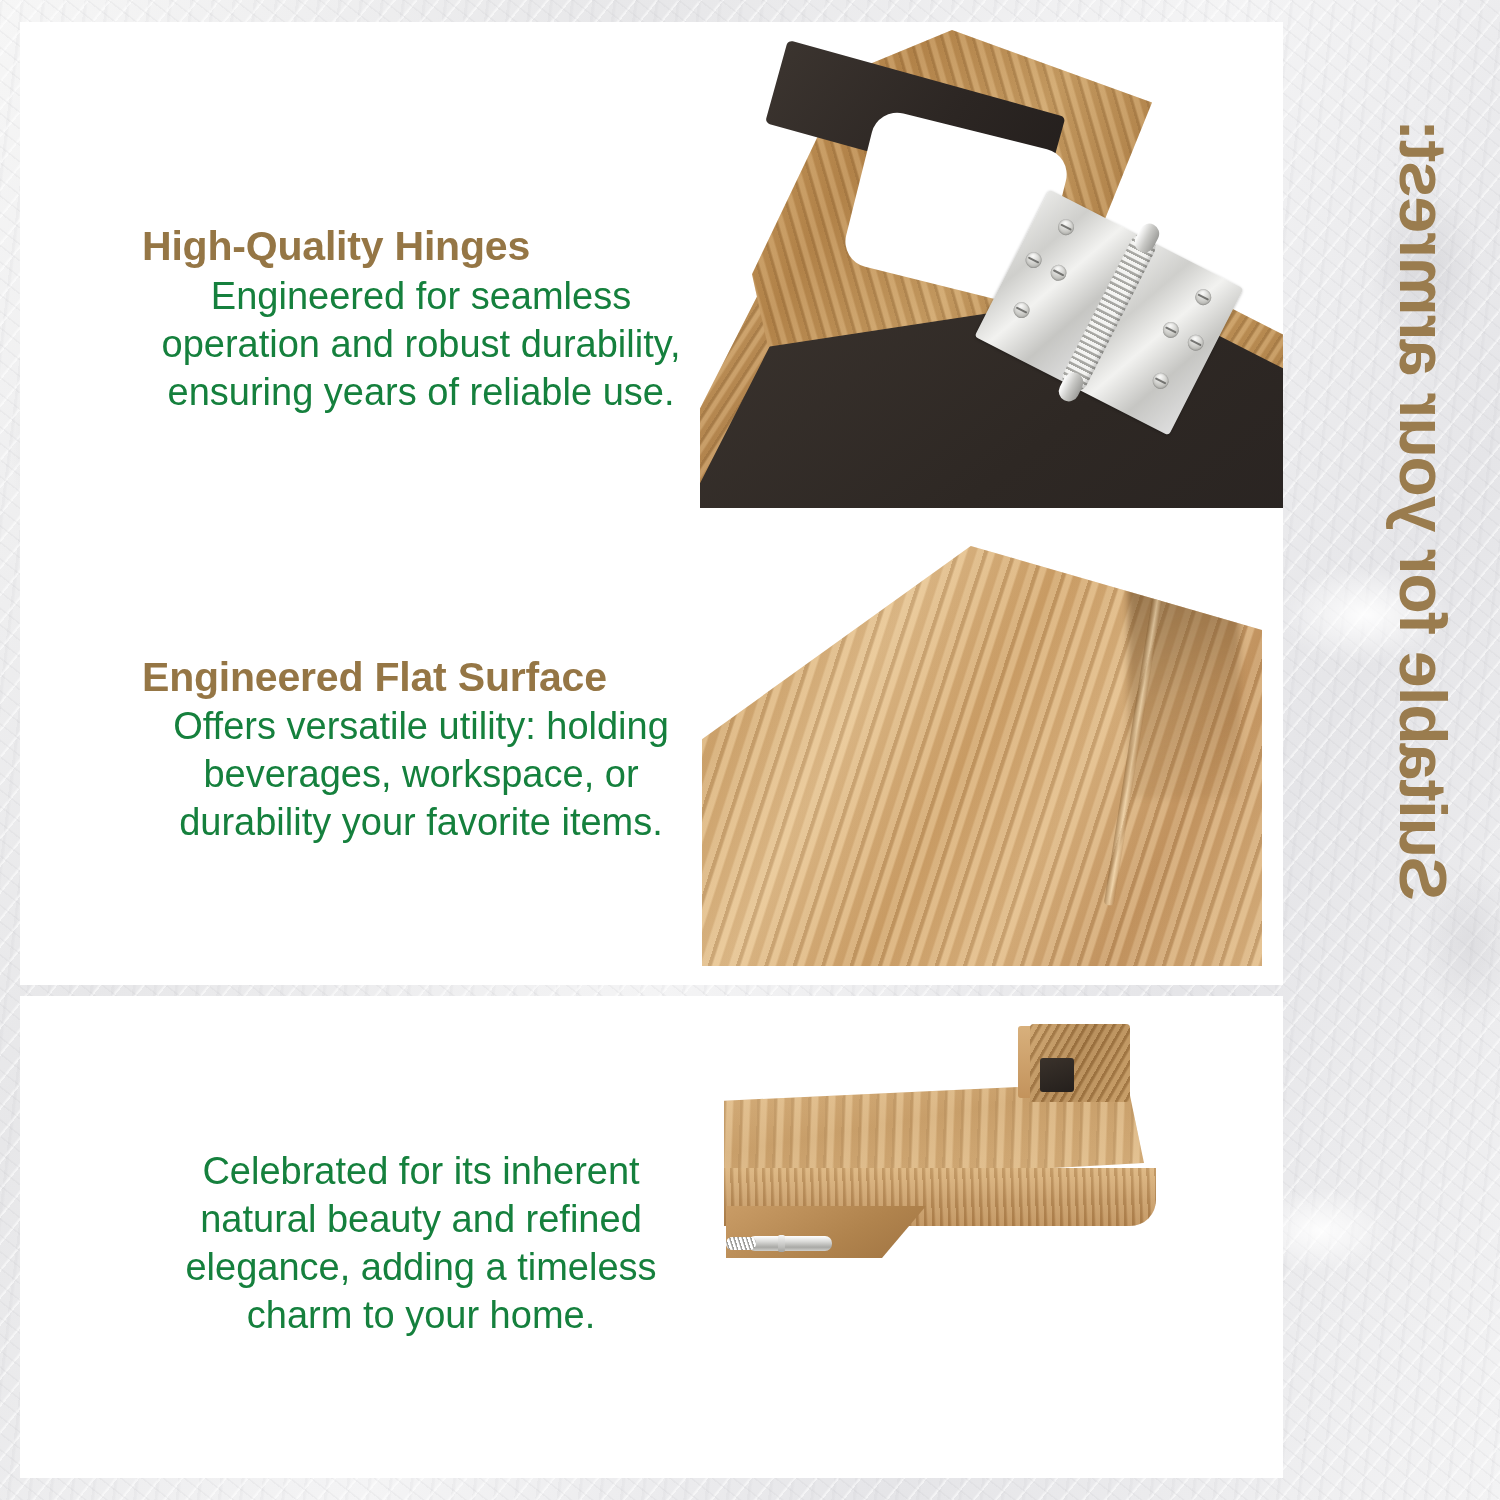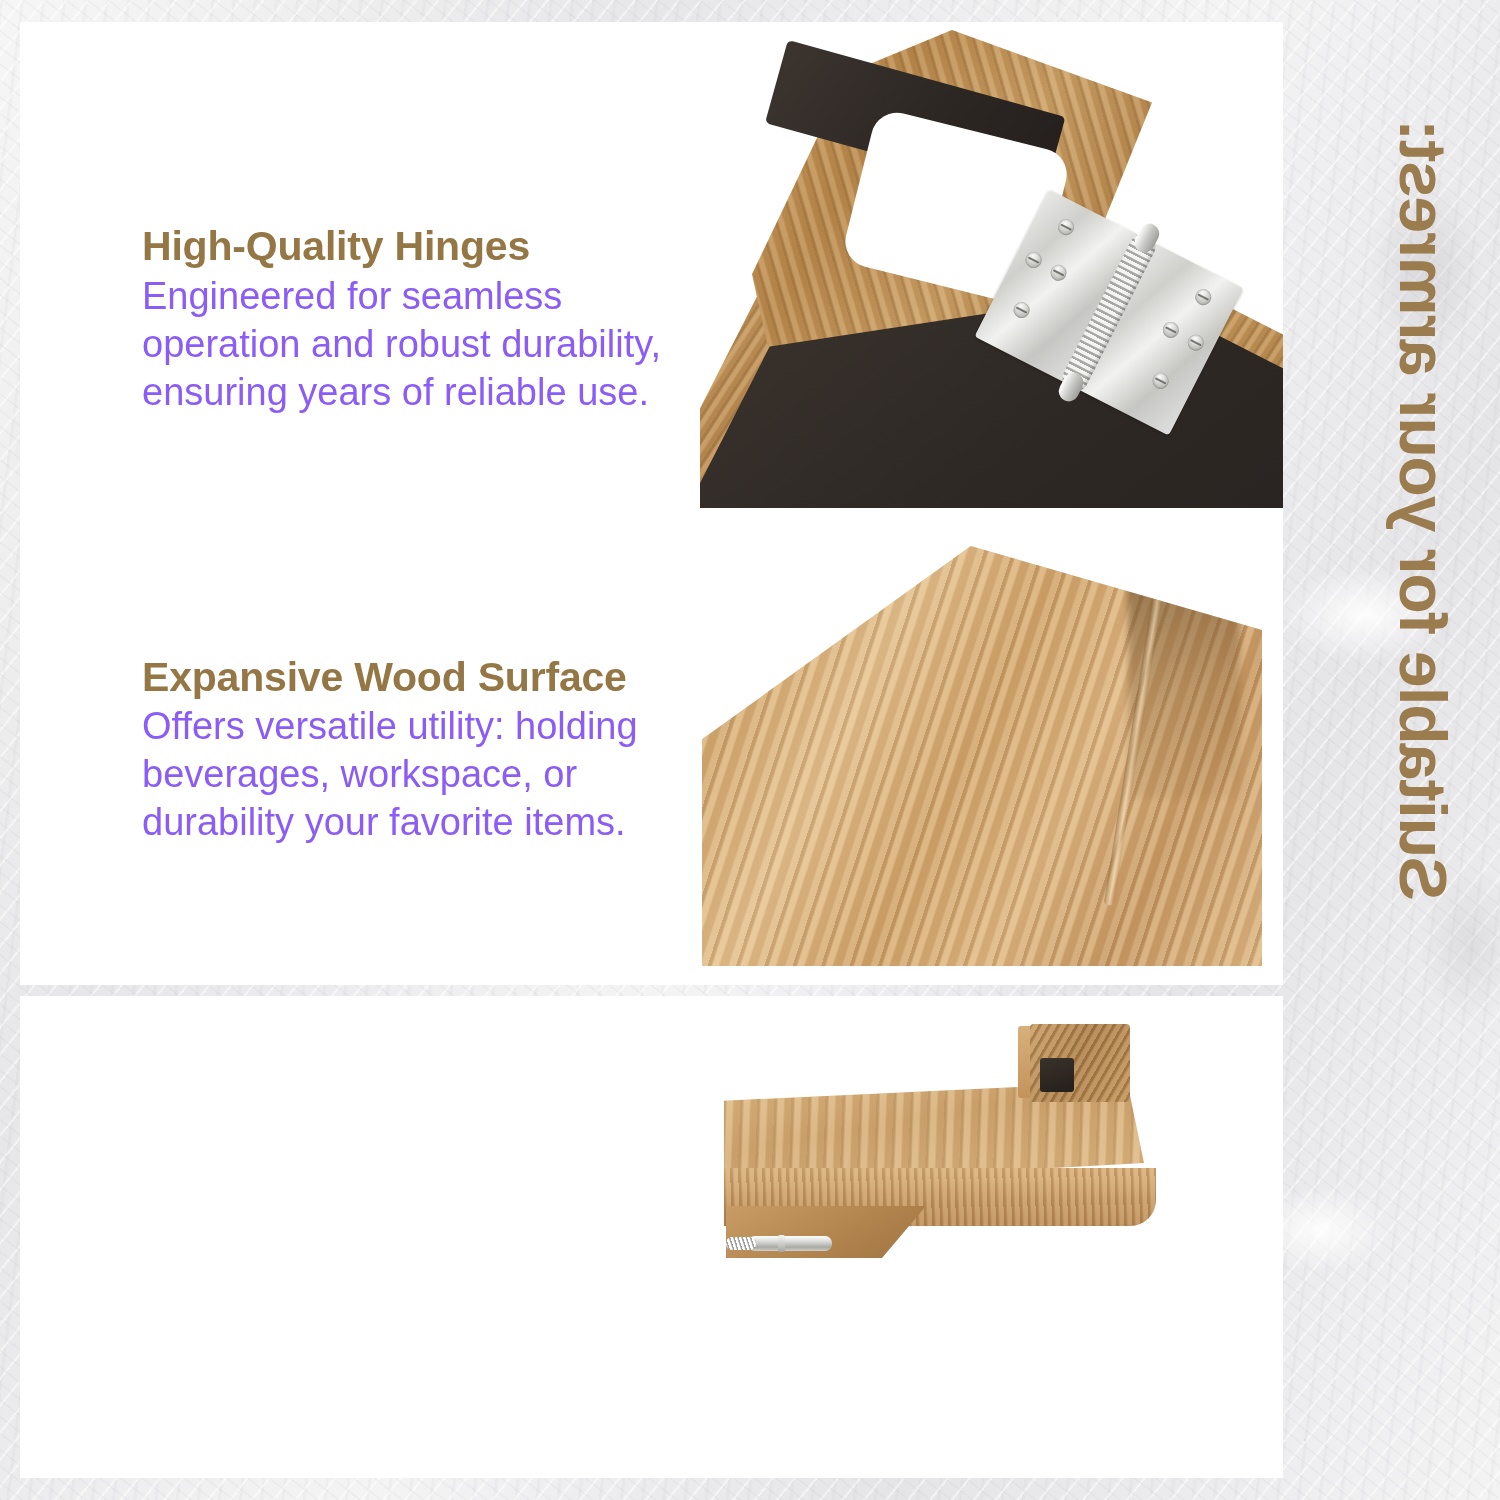--- a/index.html
+++ b/index.html
@@ -96,26 +96,27 @@
   .feature-title {
     color: #957645;
     font-size: 41px;
     font-weight: bold;
     line-height: 1.06;
     letter-spacing: -0.2px;
     margin: 0 0 4px 0;
     white-space: nowrap;
   }
   .feature-body {
-    color: #8b5cf6;
+    color: #15803d;
     font-size: 38px;
     font-weight: normal;
     line-height: 1.26;
     margin: 0;
     max-width: 580px;
+    text-align: center;
   }
 
   
   .photo-col {
     position: relative;
     flex: 1 1 auto;
     overflow: hidden;
     background: #ffffff;
   }
 
@@ -407,21 +408,21 @@
         </div>
       </div>
 
     </div>
   </div>
 
   <div class="card" id="card-2">
     <div class="card-inner">
 
       <div class="text-col">
-        <h2 class="feature-title">Expansive Wood Surface</h2>
+        <h2 class="feature-title">Engineered Flat Surface</h2>
         <p class="feature-body">Offers versatile utility: holding beverages, workspace, or durability your favorite items.</p>
       </div>
 
       <div class="photo-col">
         <div class="p2-stage">
           <div class="p2-board">
             <div class="p2-base"></div>
             <div class="p2-grain"></div>
             <div class="p2-dark-streak"></div>
             <div class="p2-edge-hi"></div>
@@ -431,20 +432,21 @@
         </div>
       </div>
 
     </div>
   </div>
 
   <div class="card" id="card-3">
     <div class="card-inner">
 
       <div class="text-col">
+        <p class="feature-body">Celebrated for its inherent natural beauty and refined elegance, adding a timeless charm to your home.</p>
       </div>
 
       <div class="photo-col">
         <div class="p3-stage">
           <div class="p3-top">
             <div class="p3-top-grain"></div>
           </div>
           <div class="p3-front">
             <div class="p3-front-grain"></div>
           </div>

